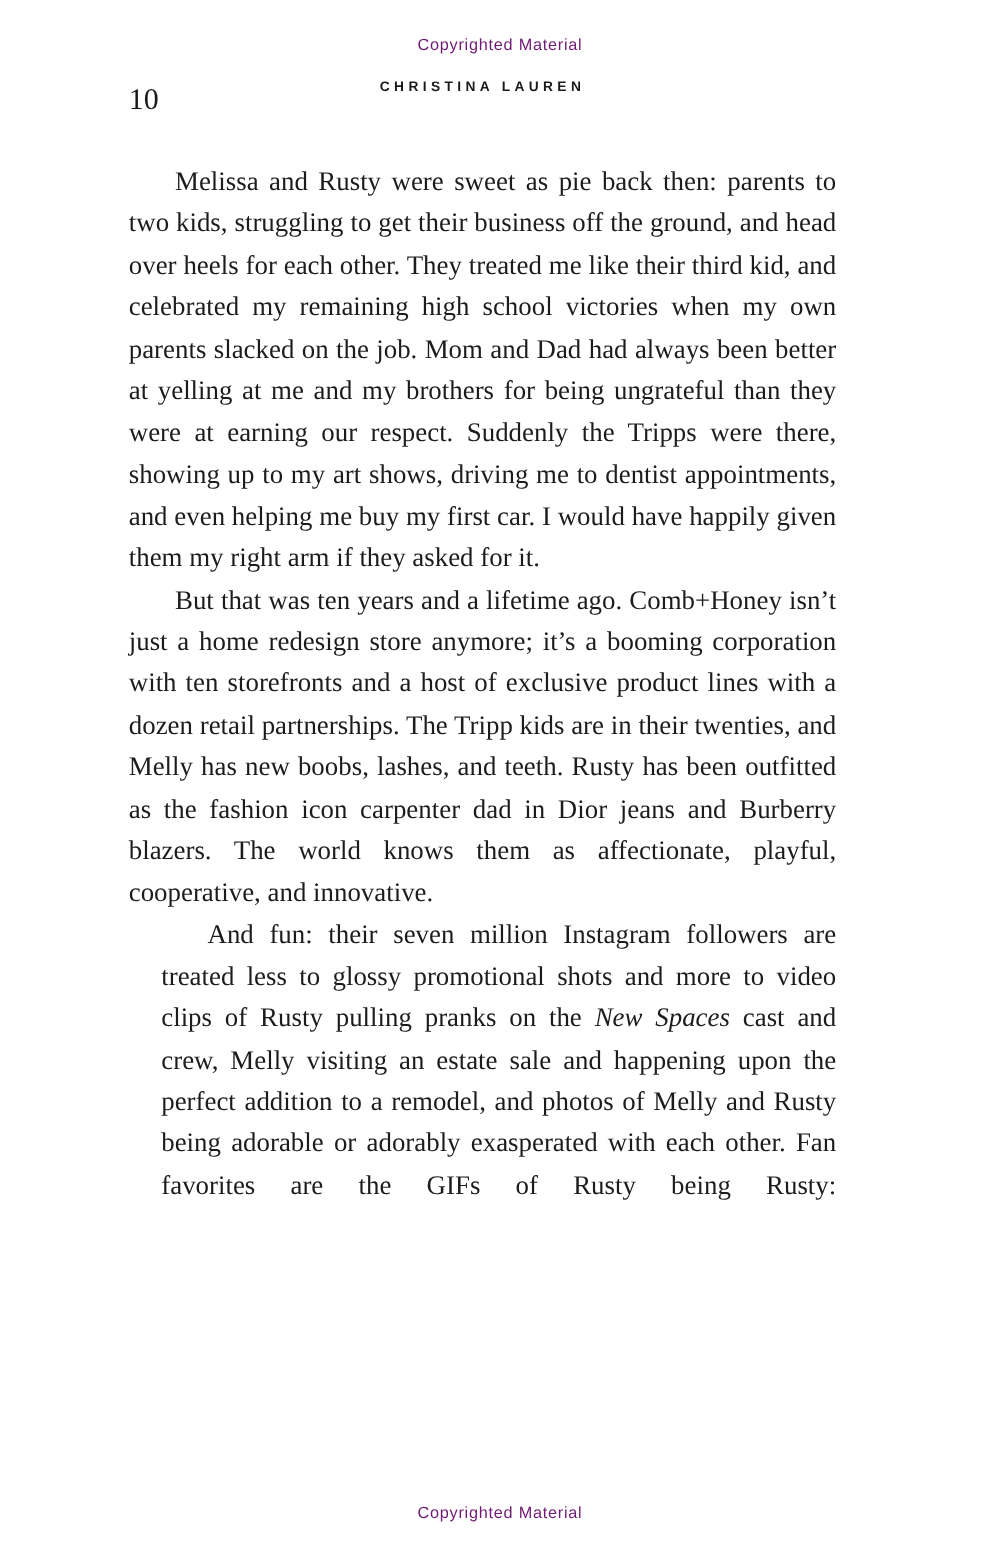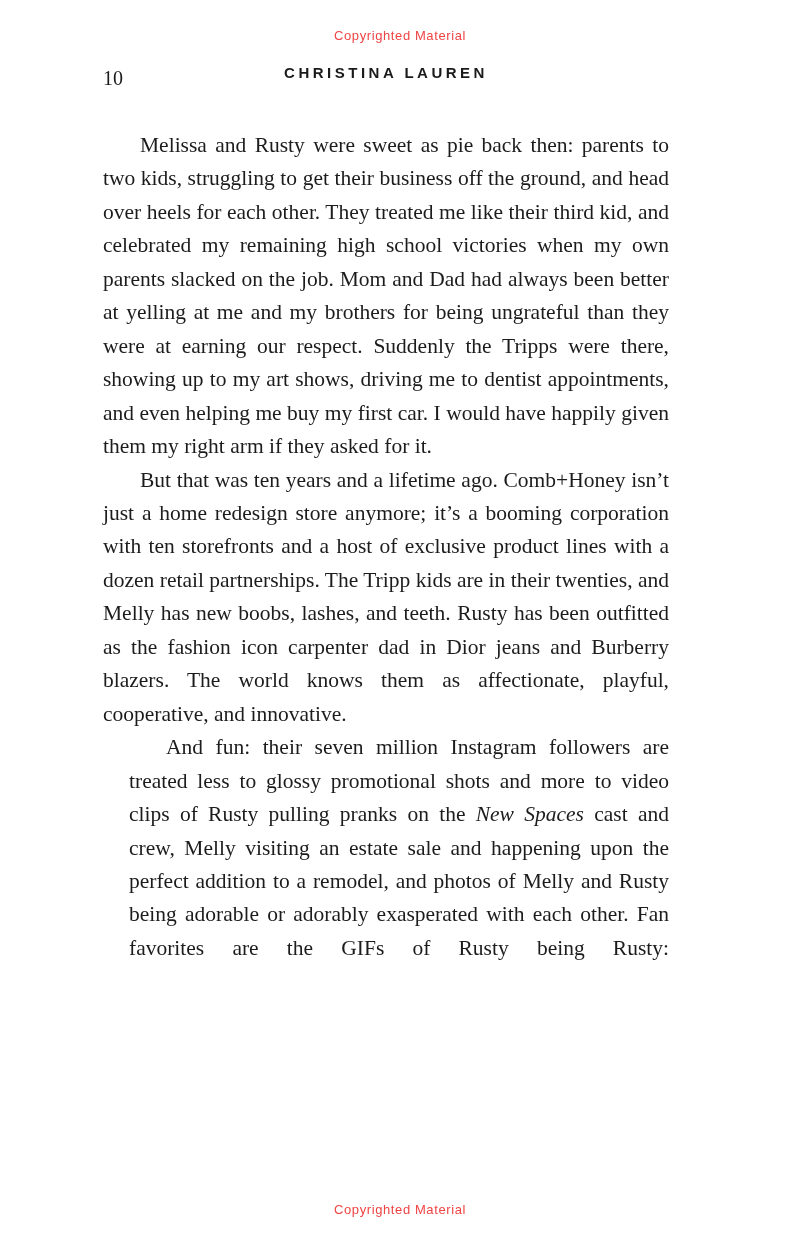--- a/index.html
+++ b/index.html
@@ -16,48 +16,48 @@
   }
 
   .copyright {
     position: absolute;
     left: 0;
     width: 100%;
     text-align: center;
     font-family: "Liberation Sans", sans-serif;
     font-size: 13px;
     letter-spacing: 0.6px;
-    color: #ef4444;
+    color: #701a75;
   }
   .copyright.top { top: 28px; }
   .copyright.bottom { top: 1202px; }
 
   .header {
     position: absolute;
     top: 64px;
     left: 103px;
     width: 566px;
     height: 26px;
   }
   .page-number {
     position: absolute;
     left: 0;
     top: 3px;
-    font-size: 20px;
+    font-size: 24px;
     color: #1a1a1a;
     font-family: "Liberation Serif", serif;
   }
   .running-header {
     position: absolute;
     left: 0;
     right: 0;
     top: 0;
     text-align: center;
     font-family: "Liberation Sans", sans-serif;
-    font-size: 15px;
+    font-size: 11px;
     font-weight: 600;
     letter-spacing: 3.5px;
     color: #1a1a1a;
     white-space: nowrap;
   }
 
   .text-block {
     position: absolute;
     top: 129px;
     left: 103px;

